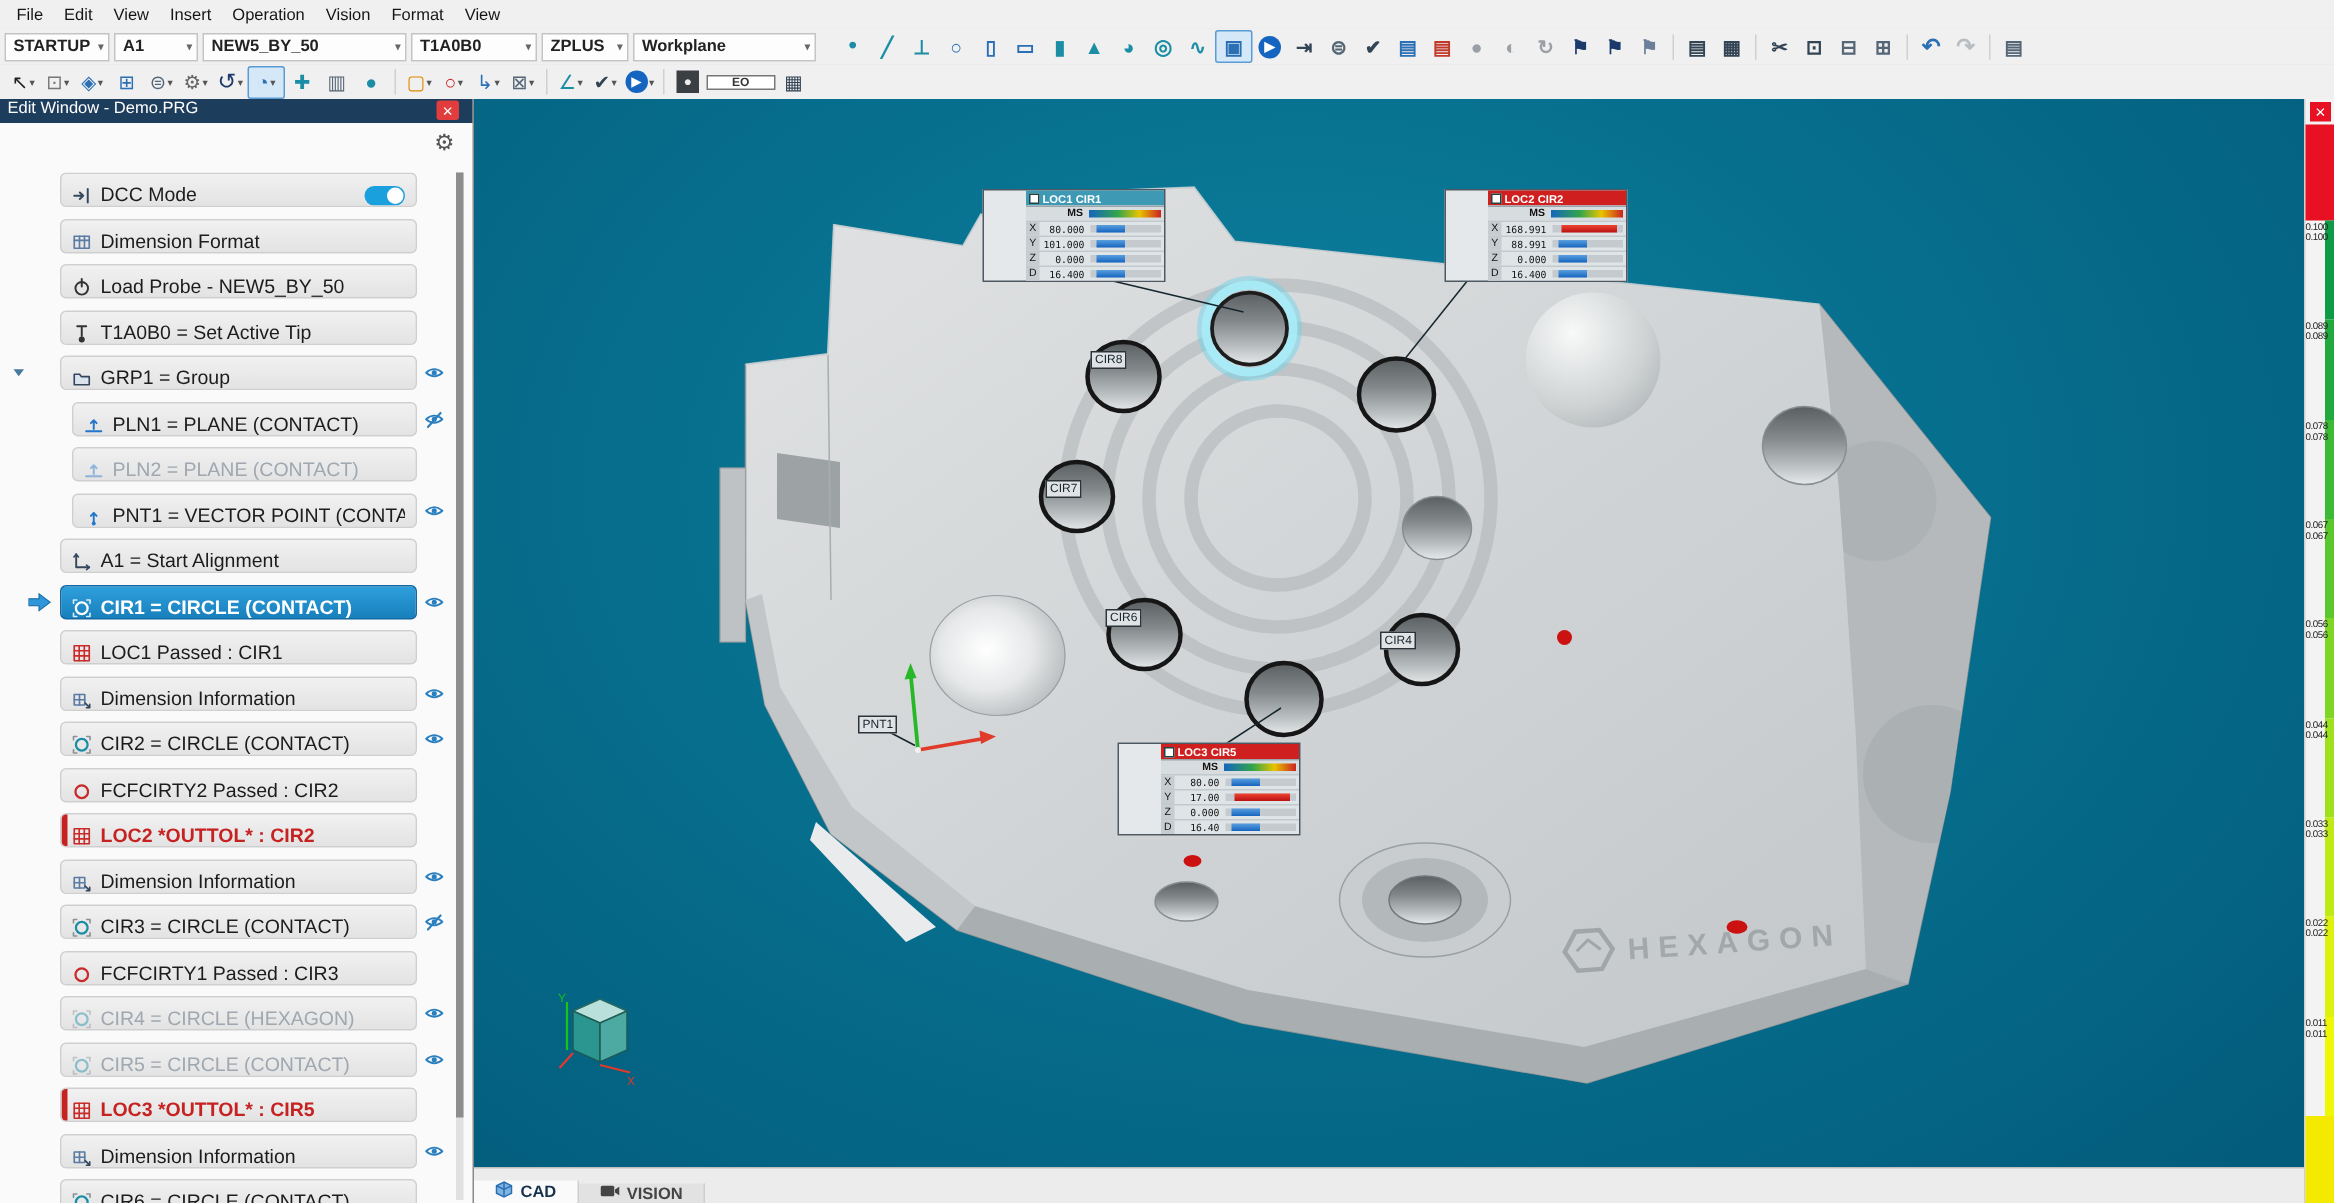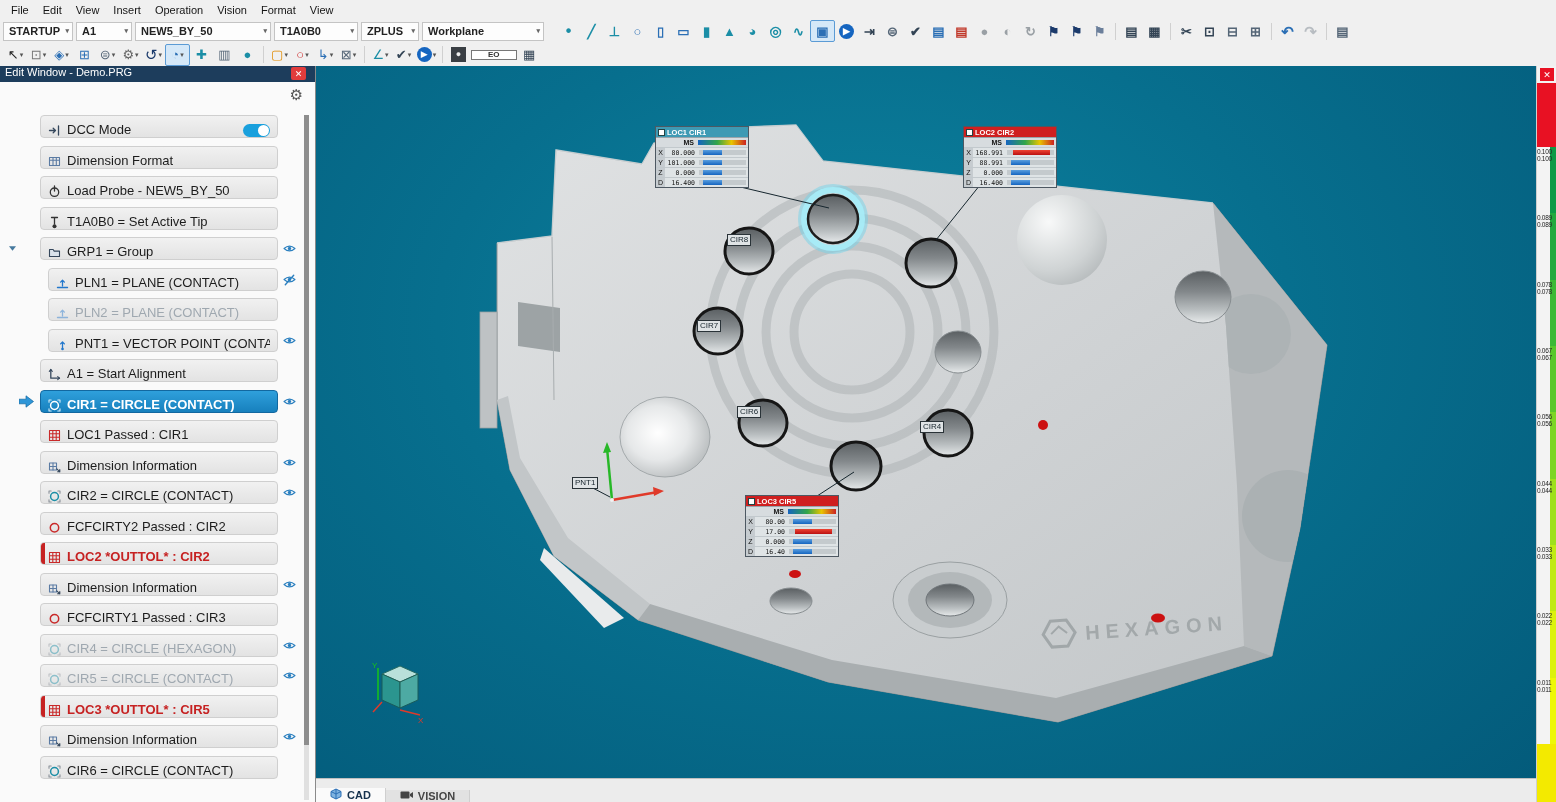--- a/index.html
+++ b/index.html
@@ -44,21 +44,21 @@
   .ew-marker{position:absolute;left:19px;top:5px;display:flex;}
   .ew-toggle{margin-left:auto;width:27px;height:13px;background:#19a0dd;border-radius:7px;position:relative;flex:0 0 auto;}
   .ew-toggle::after{content:'';position:absolute;right:1px;top:1px;width:11px;height:11px;border-radius:50%;background:#fff;}
   .ew-scroll{position:absolute;right:6px;top:49px;bottom:2px;width:5px;background:#e0e0e0;}
   .ew-thumb{position:absolute;top:0;left:0;right:0;height:92%;background:#8d8d8d;}
   
   .vp{position:absolute;left:316px;top:66px;width:1220px;height:736px;background:radial-gradient(ellipse at 45% 35%,#0d83a0 0%,#076f8e 45%,#035a7a 100%);overflow:hidden;}
   .vp svg.scene{position:absolute;left:0;top:0;}
   .vlabel{position:absolute;background:#dfe3e5;border:1px solid #2a3338;color:#16242c;font-size:8px;padding:0 2px;line-height:10px;white-space:nowrap;}
   
-  .mtable{position:absolute;width:92px;background:#e4e8ea;border:1px solid #4d5862;font-size:7px;color:#111;}
+  .mtable{position:absolute;width:92px;background:#e4e8ea;border:1px solid #4d5862;font-size:7px;color:#111;padding-left:28px;}
   .mt-head{height:10px;background:#3e9ab4;color:#fff;display:flex;align-items:center;gap:2px;padding:0 2px;font-weight:bold;font-size:7.5px;white-space:nowrap;}
   .mt-head.out{background:#cf1f1f;}
   .mt-chip{width:5px;height:5px;background:#fff;border:1px solid #244;flex:0 0 auto;}
   .mt-ms{height:9px;display:flex;align-items:center;border-top:1px solid #9aa5ab;background:#d7dcdf;}
   .mt-ms .lbl{width:38px;text-align:right;padding-right:2px;font-weight:bold;}
   .mt-ms .grad{flex:1;height:5px;margin:0 2px;background:linear-gradient(90deg,#1565c0,#31a54a 40%,#e8c400 70%,#cc2222);}
   .mt-row{height:9px;display:flex;align-items:center;border-top:1px solid #c2c9cd;background:#dfe4e6;}
   .mt-row .ax{width:9px;text-align:center;background:#c6ccd0;height:100%;line-height:9px;flex:0 0 auto;}
   .mt-row .val{width:30px;text-align:right;padding-right:2px;font-family:"DejaVu Sans Mono",monospace;font-size:6.5px;flex:0 0 auto;}
   .mt-row .bar{flex:1;height:5px;margin:0 2px;background:#c4cacd;position:relative;}
@@ -552,20 +552,38 @@
             <svg width="13" height="13" viewBox="0 0 13 13" fill="none" stroke-width="1.1" stroke-linecap="round" stroke-linejoin="round">
               <path d="M1 6.5Q6.5 1.8 12 6.5Q6.5 11.2 1 6.5Z" stroke="#2a7fbf"></path>
               <circle cx="6.5" cy="6.5" r="1.7" fill="#2a7fbf" stroke="none"></circle>
             </svg>
           </span>
         </div>
         <div class="ew-row">
           <div class="ew-btn">
             <span class="ew-icon">
               <svg width="13" height="13" viewBox="0 0 13 13" fill="none" stroke-width="1.1" stroke-linecap="round" stroke-linejoin="round">
+                <path d="M1 3.2V1h2.2M9.8 1H12v2.2M12 9.8V12H9.8M3.2 12H1V9.8" stroke="#8a9199"></path>
+                <circle cx="6.5" cy="6.5" r="3.9" stroke="#1b8ea6" stroke-width="1.5"></circle>
+              </svg>
+            </span>
+            <span class="ew-label">CIR3 = CIRCLE (CONTACT)</span>
+          </div>
+          <span class="ew-eye">
+            <svg width="13" height="13" viewBox="0 0 13 13" fill="none" stroke-width="1.1" stroke-linecap="round" stroke-linejoin="round">
+              <path d="M1 6.5Q6.5 1.8 12 6.5Q6.5 11.2 1 6.5Z" stroke="#2a7fbf"></path>
+              <circle cx="6.5" cy="6.5" r="1.7" fill="#2a7fbf" stroke="none"></circle>
+              <path d="M2.3 11.7l8.4-9.4" stroke="#2a7fbf" stroke-width="1.4"></path>
+            </svg>
+          </span>
+        </div>
+        <div class="ew-row">
+          <div class="ew-btn">
+            <span class="ew-icon">
+              <svg width="13" height="13" viewBox="0 0 13 13" fill="none" stroke-width="1.1" stroke-linecap="round" stroke-linejoin="round">
                 <circle cx="6.5" cy="6.8" r="4.2" stroke="#c92a2a" stroke-width="1.5"></circle>
               </svg>
             </span>
             <span class="ew-label">FCFCIRTY1 Passed : CIR3</span>
           </div>
         </div>
         <div class="ew-row dis">
           <div class="ew-btn">
             <span class="ew-icon">
               <svg width="13" height="13" viewBox="0 0 13 13" fill="none" stroke-width="1.1" stroke-linecap="round" stroke-linejoin="round">

